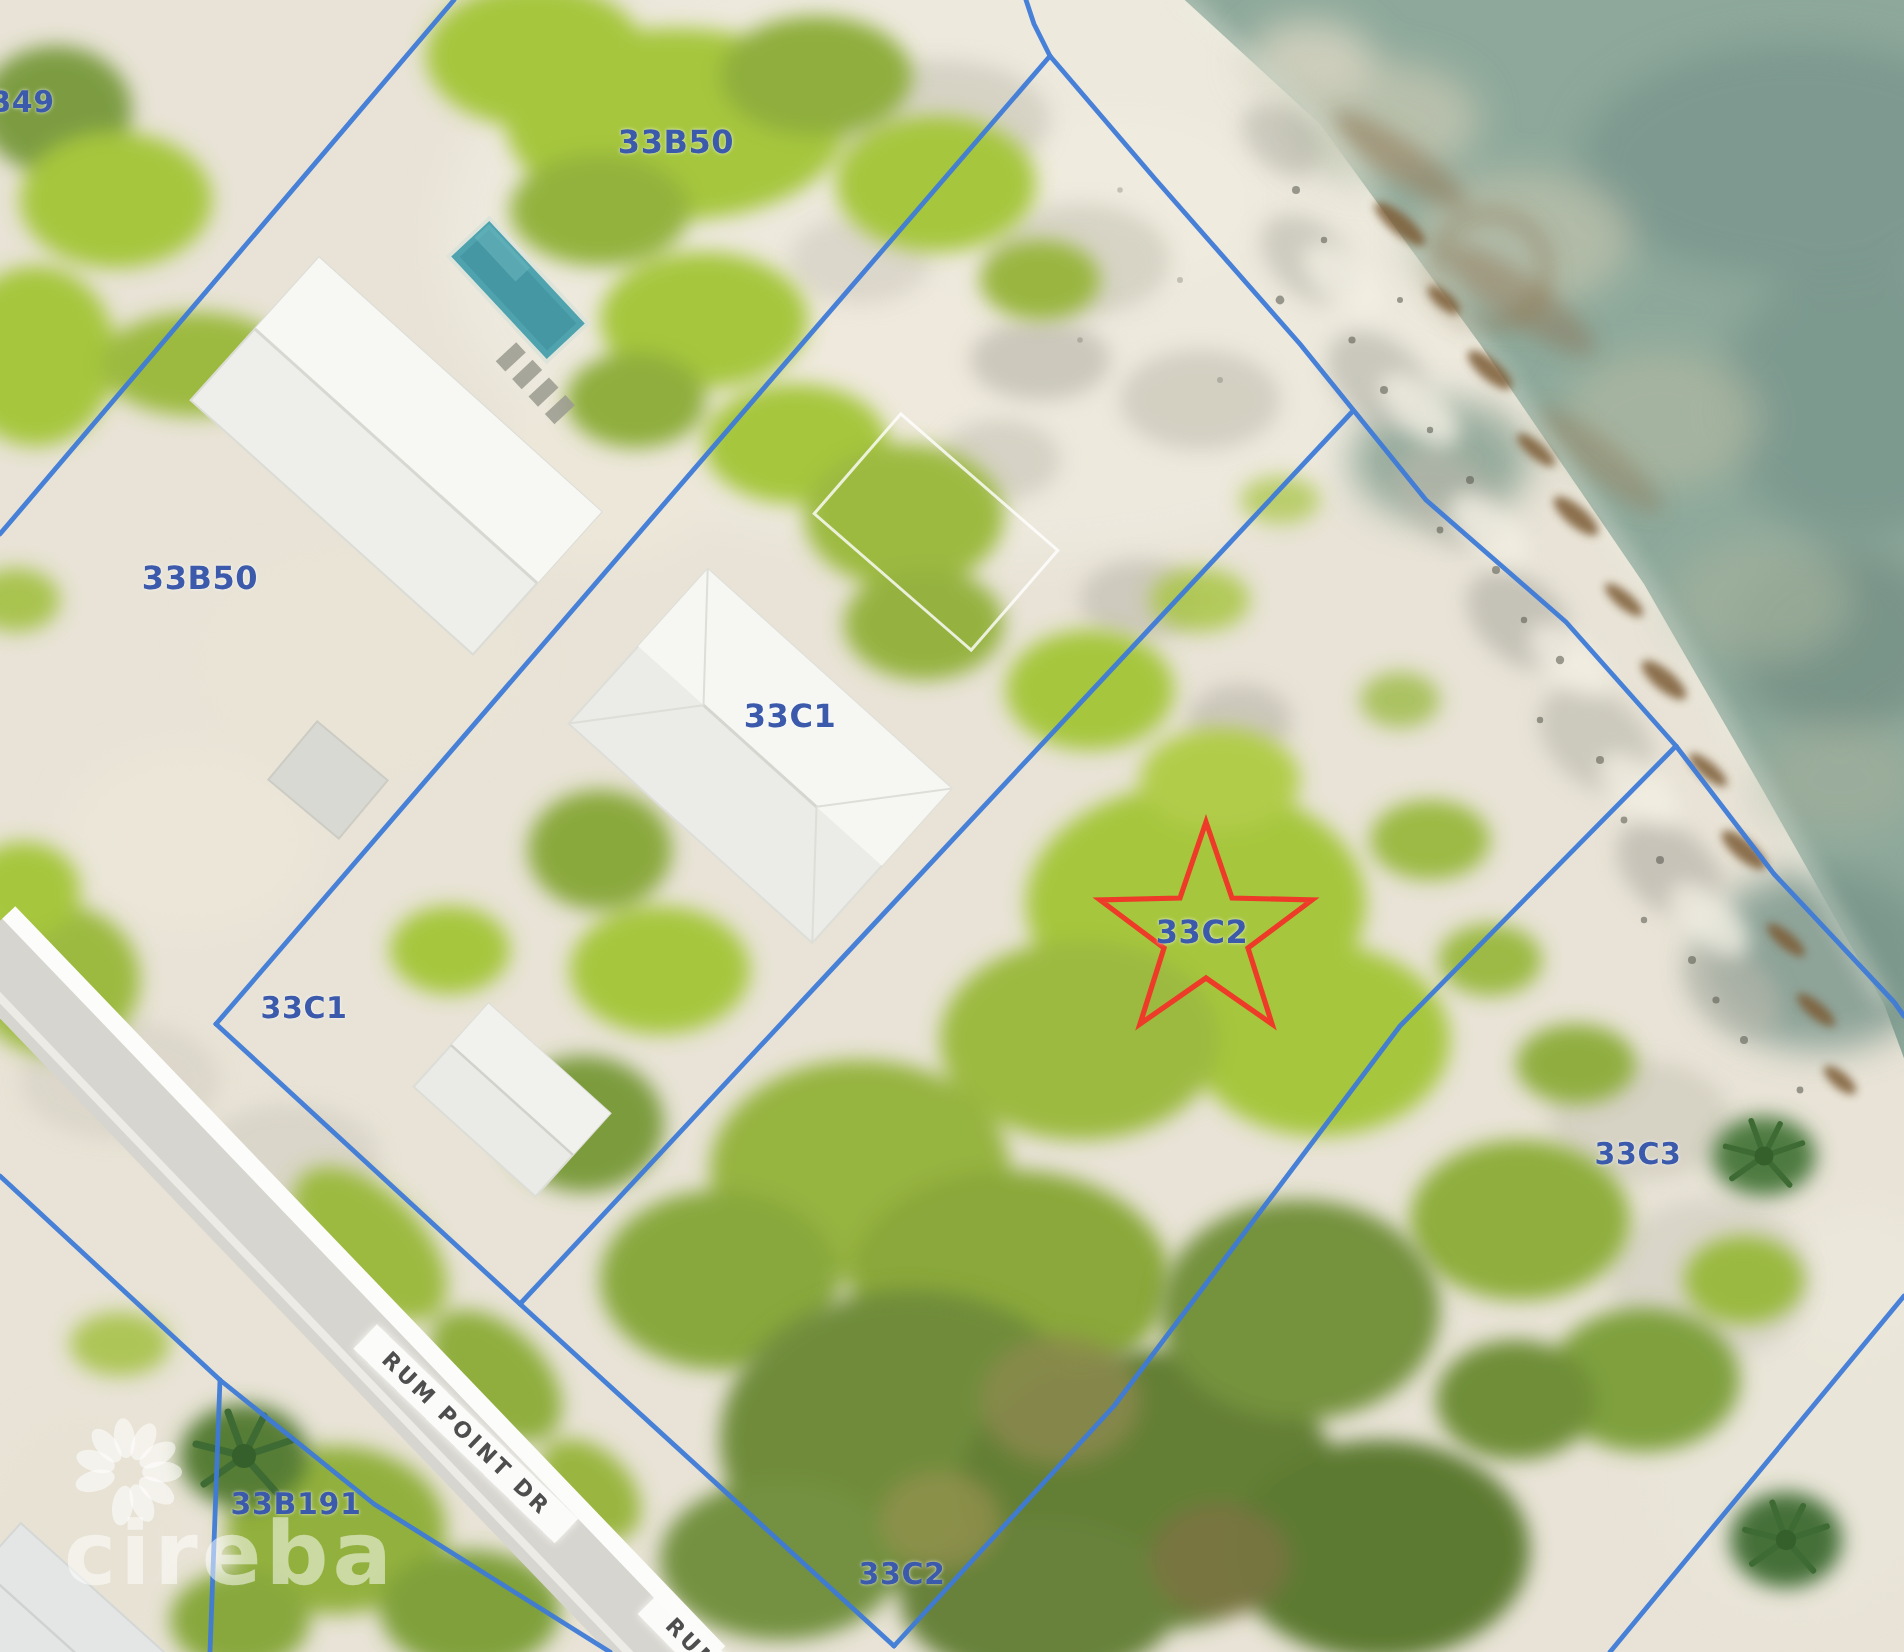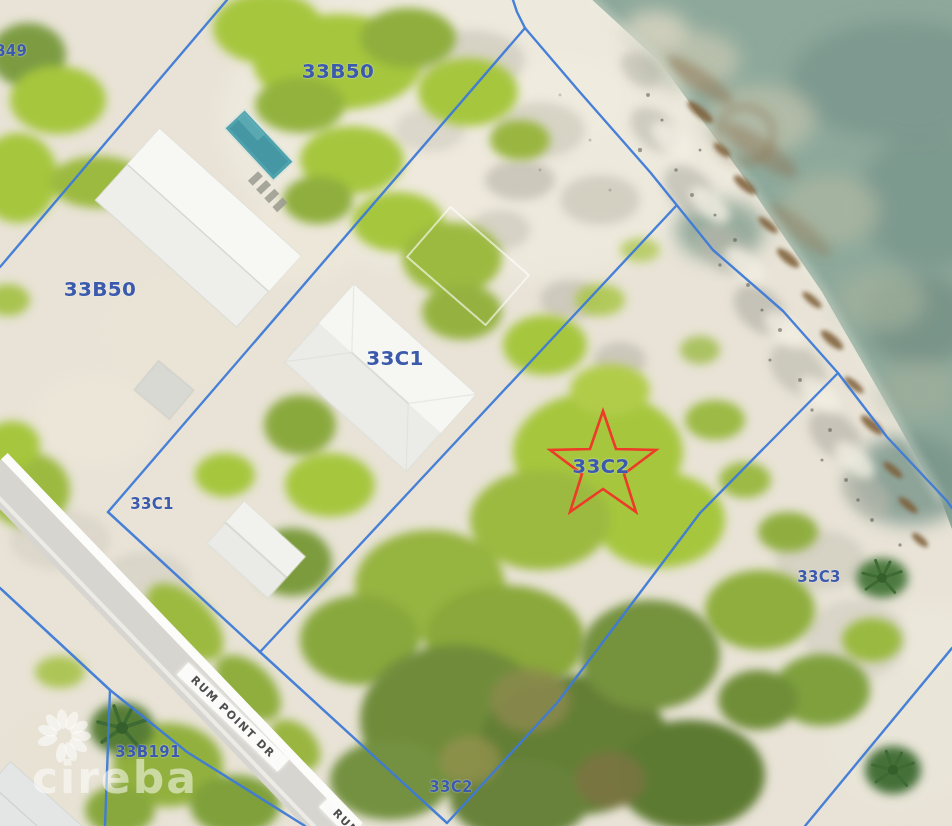--- a/index.html
+++ b/index.html
@@ -9,21 +9,21 @@
     background:#e8e3d6;
   }
   .map-root svg.scene{position:absolute;left:0;top:0;}
   .plabel{
     position:absolute;transform:translate(-50%,-50%);
     color:#3c5aac;font-weight:bold;font-size:15px;letter-spacing:.3px;
     white-space:nowrap;
     text-shadow:0 0 2px rgba(255,255,255,.55),0 0 1px rgba(255,255,255,.45);
     z-index:30;
   }
-  .plabel.big{font-size:20px;}
+  .plabel.big{font-size:16px;}
   .roadlabel{
     position:absolute;background:rgba(252,252,250,.97);
     color:#4e4e4e;font-size:11px;font-weight:bold;letter-spacing:1.7px;
     padding:2px 14px;white-space:nowrap;z-index:25;
     box-shadow:0 0 4px rgba(252,252,250,.9);
   }
   .roadlabel.one{left:233px;top:717px;transform:translate(-50%,-50%) rotate(44deg);}
   .roadlabel.two{left:374px;top:851px;transform:translate(-50%,-50%) rotate(45.5deg);}
   .watermark-text{
     position:absolute;left:32px;top:752px;

